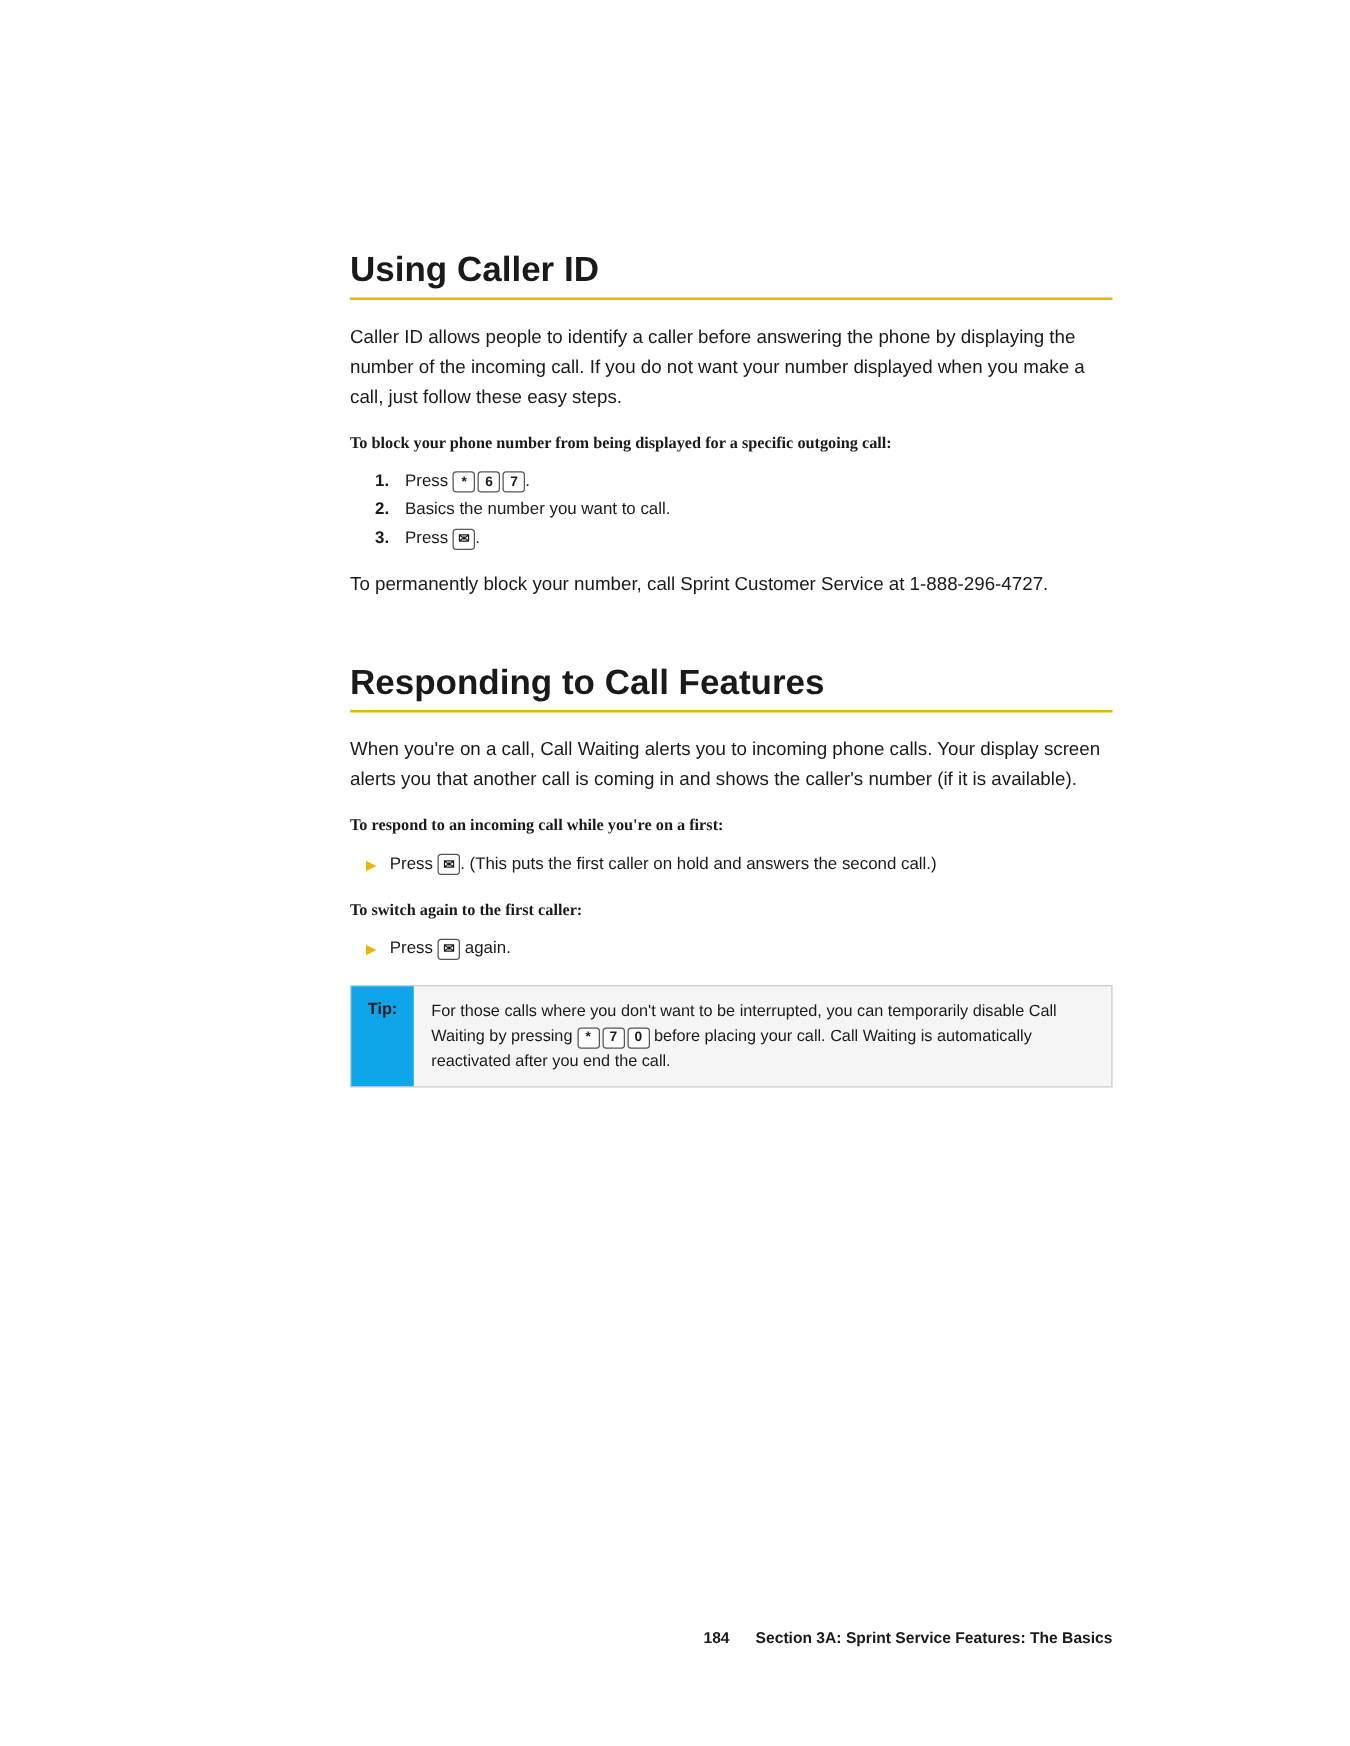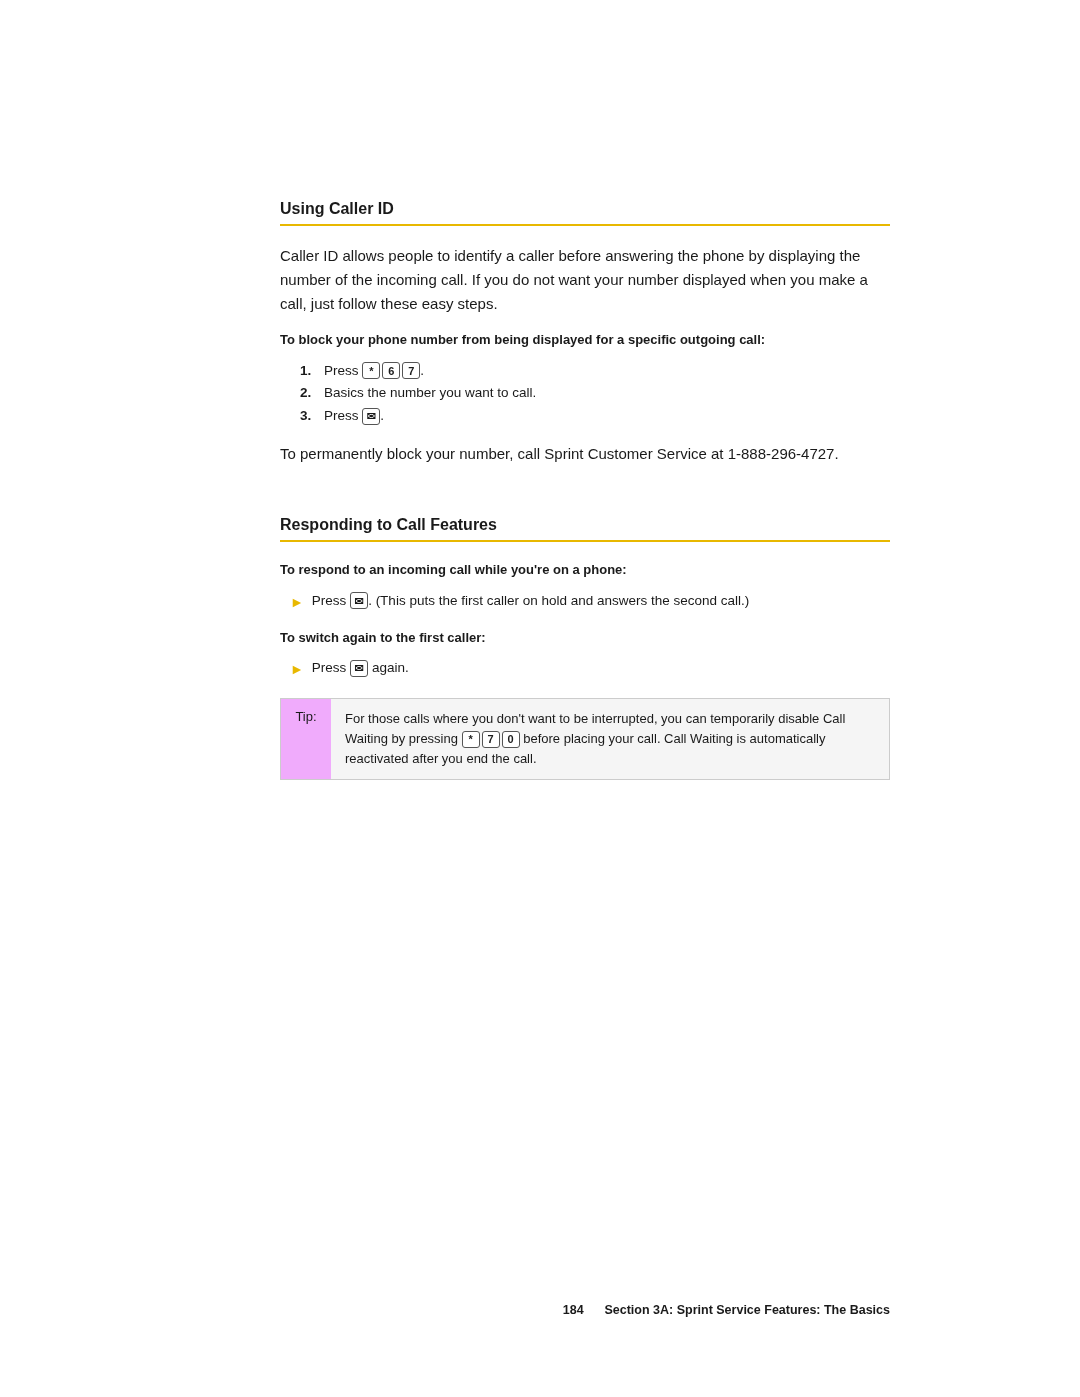--- a/index.html
+++ b/index.html
@@ -22,21 +22,21 @@
     .page-container {
       width: 100%;
       min-height: 1397px;
       background: #ffffff;
       padding: 200px 190px 80px 280px;
       display: flex;
       flex-direction: column;
     }
 
     .section-title {
-      font-size: 16px;
+      font-size: 28px;
       font-weight: bold;
       color: #1a1a1a;
       border-bottom: 2px solid #e8b800;
       padding-bottom: 6px;
       margin-bottom: 18px;
     }
 
     .section-block {
       margin-bottom: 36px;
     }
@@ -46,20 +46,21 @@
       line-height: 1.6;
       color: #1a1a1a;
       margin-bottom: 14px;
     }
 
     .bold-instruction {
       font-weight: bold;
       font-size: 13px;
       line-height: 1.5;
       margin-bottom: 10px;
+      font-family: Liberation Serif, serif;
     }
 
     .ordered-list {
       list-style: none;
       padding-left: 20px;
       margin-bottom: 14px;
     }
 
     .ordered-list li {
       font-size: 13.5px;
@@ -122,23 +123,23 @@
     }
 
     .tip-box {
       display: flex;
       border: 1px solid #cccccc;
       background: #f5f5f5;
       margin-top: 16px;
     }
 
     .tip-label {
-      background: #f0abfc;
-      color: #1a1a1a;
-      font-weight: normal;
+      background: #0ea5e9;
+      color: #1a1a1a;
+      font-weight: bold;
       font-size: 13px;
       padding: 10px 8px;
       display: flex;
       align-items: flex-start;
       min-width: 50px;
       justify-content: center;
     }
 
     .tip-content {
       padding: 10px 14px;
@@ -196,22 +197,23 @@
         </span>
       </li>
     </ol>
 
     <p class="body-text">To permanently block your number, call Sprint Customer Service at 1-888-296-4727.</p>
   </div>
 
   <div class="section-block">
     <div class="section-title">Responding to Call Features</div>
 
-
-    <p class="bold-instruction">To respond to an incoming call while you're on a phone:</p>
+    <p class="body-text">When you're on a call, Call Waiting alerts you to incoming phone calls. Your display screen alerts you that another call is coming in and shows the caller's number (if it is available).</p>
+
+    <p class="bold-instruction">To respond to an incoming call while you're on a first:</p>
 
     <ul class="bullet-list">
       <li>
         <span class="bullet-arrow">►</span>
         <span>
           Press <span class="key-box">✉</span>. (This puts the first caller on hold and answers the second call.)
         </span>
       </li>
     </ul>
 

